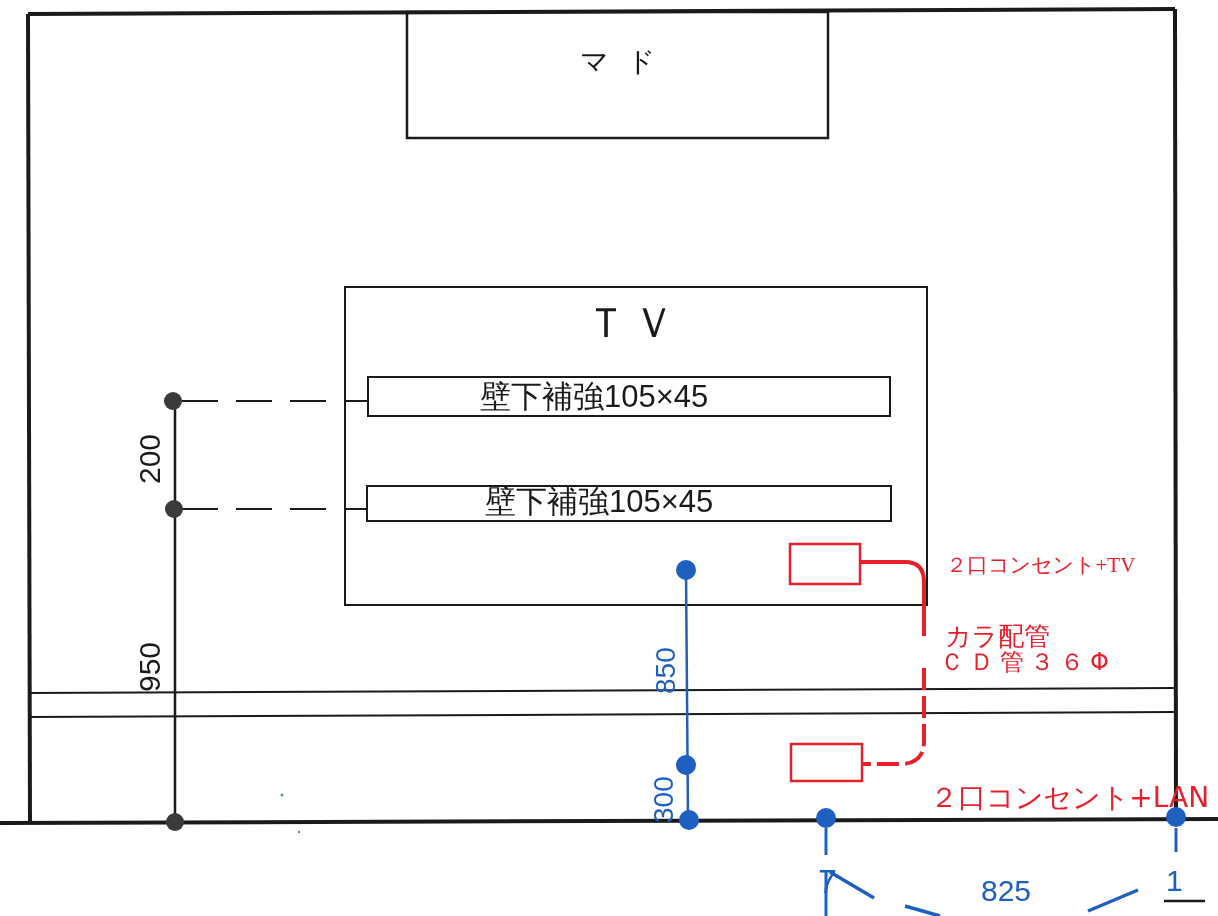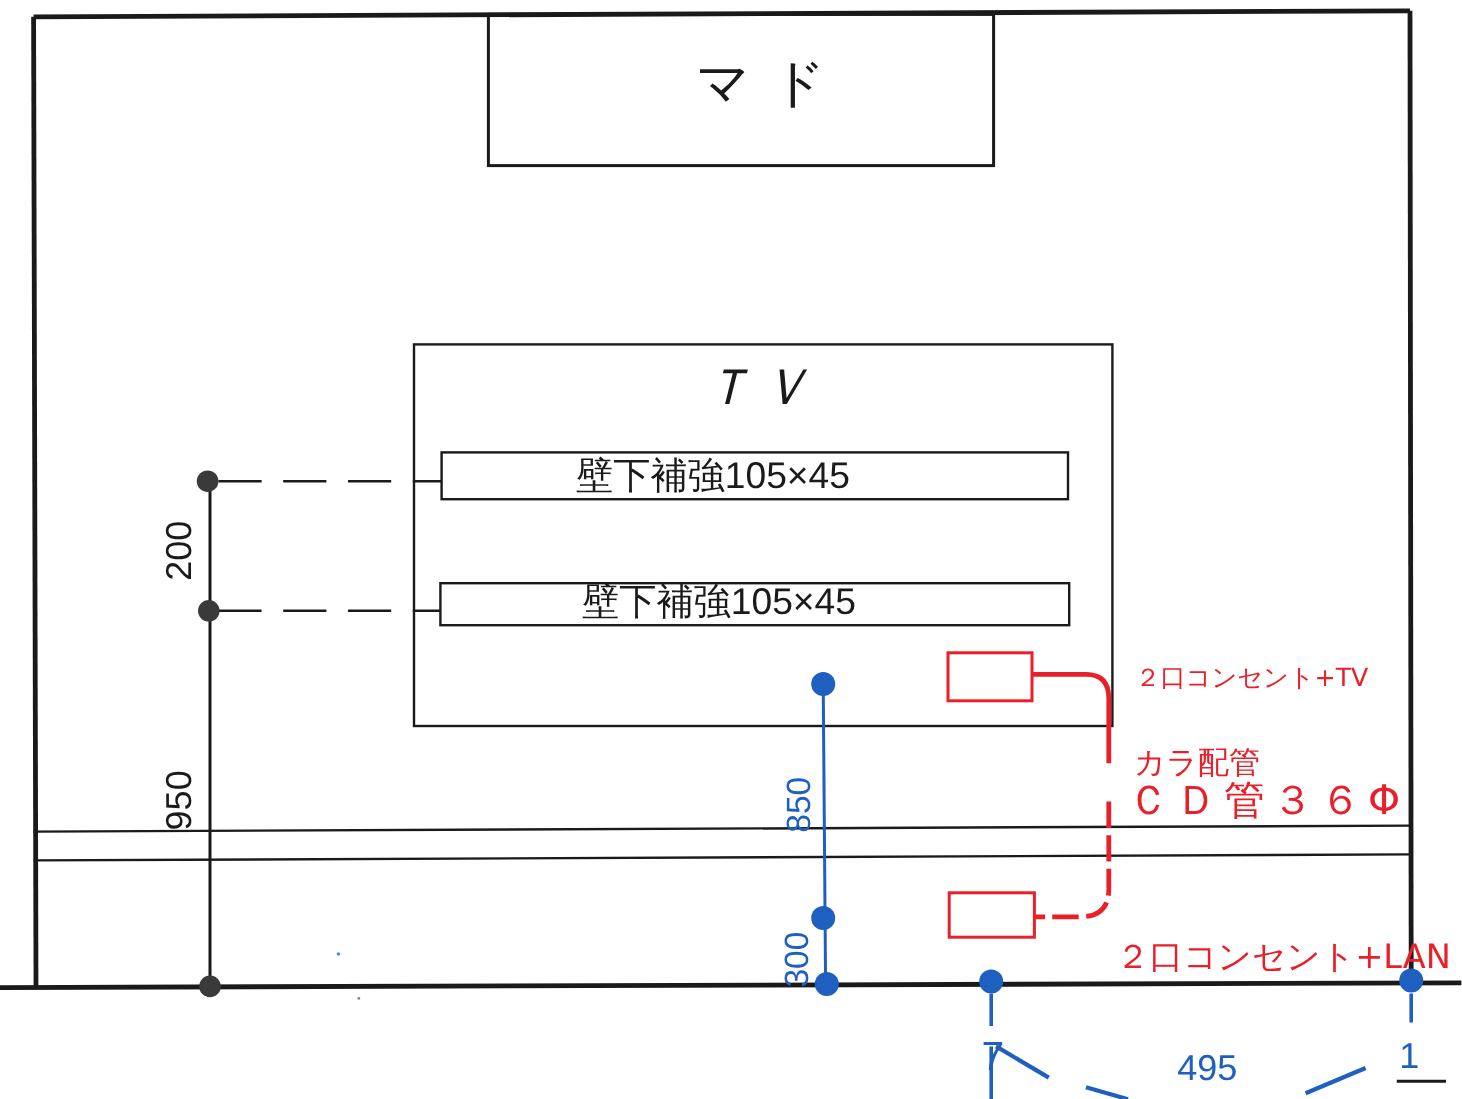--- a/index.html
+++ b/index.html
@@ -57,32 +57,32 @@
   <rect x="790" y="544" width="70" height="40" fill="none" stroke="#e8202a" stroke-width="2.5"></rect>
   <rect x="791" y="744" width="71" height="37" fill="none" stroke="#e8202a" stroke-width="2.5"></rect>
 
   <path d="M 860 562 L 905 562 Q 924 562 924 582 L 924 636" fill="none" stroke="#e8202a" stroke-width="4"></path>
   <path d="M 924 668 L 924 741 Q 924 764 900 764 L 862 764" fill="none" stroke="#e8202a" stroke-width="4" stroke-dasharray="22,6"></path>
 
   <circle cx="282" cy="795" r="1.5" fill="#4a8fd0"></circle>
   <circle cx="299" cy="832" r="1.2" fill="#888"></circle>
 </svg>
 
-<div class="lbl black" style="left:580px; top:48px; font-size:44px; letter-spacing:18px;">マド</div>
+<div class="lbl black" style="left:580px; top:48px; font-size:28px; letter-spacing:18px;">マド</div>
 
-<div class="lbl black" style="left:585px; top:302px; font-size:42px; letter-spacing:6px;font-style:italic;">ＴＶ</div>
+<div class="lbl black" style="left:585px; top:302px; font-size:42px; letter-spacing:6px;">ＴＶ</div>
 
 <div class="lbl black" style="left:480px; top:381px; font-size:31px; font-family:'Liberation Sans', sans-serif;">壁下補強105×45</div>
 <div class="lbl black" style="left:485px; top:486px; font-size:31px; font-family:'Liberation Sans', sans-serif;">壁下補強105×45</div>
 
 <div class="lbl black vert" style="left:135px; top:484px; font-size:30px; font-family:'Liberation Sans', sans-serif;">200</div>
 <div class="lbl black vert" style="left:135px; top:692px; font-size:30px; font-family:'Liberation Sans', sans-serif;">950</div>
 
 <div class="lbl blue vert" style="left:652px; top:694px; font-size:28px; font-family:'Liberation Sans', sans-serif;">850</div>
 <div class="lbl blue vert" style="left:650px; top:823px; font-size:28px; font-family:'Liberation Sans', sans-serif;">300</div>
-<div class="lbl blue" style="left:981px; top:876px; font-size:30px; font-family:'Liberation Sans', sans-serif;">495</div>
+<div class="lbl blue" style="left:981px; top:876px; font-size:30px; font-family:'Liberation Sans', sans-serif;">825</div>
 <div class="lbl blue" style="left:818px; top:864px; font-size:34px; font-family:'Liberation Sans', sans-serif;">7</div>
 <div class="lbl blue" style="left:1166px; top:866px; font-size:30px; font-family:'Liberation Sans', sans-serif;">1</div>
 
-<div class="lbl red" style="left:946px; top:555px; font-size:21px;">２口コンセント+TV</div>
+<div class="lbl red" style="left:946px; top:555px; font-size:21px;font-family:Liberation Serif, serif;">２口コンセント+TV</div>
 <div class="lbl red" style="left:945px; top:623px; font-size:26px;">カラ配管</div>
-<div class="lbl red" style="left:940px; top:650px; font-size:34px; letter-spacing:6px;">ＣＤ管３６Φ</div>
+<div class="lbl red" style="left:940px; top:650px; font-size:24px; letter-spacing:6px;">ＣＤ管３６Φ</div>
 <div class="lbl red" style="left:930px; top:784px; font-size:28px;">２口コンセント+LAN</div>
 
 </body></html>

